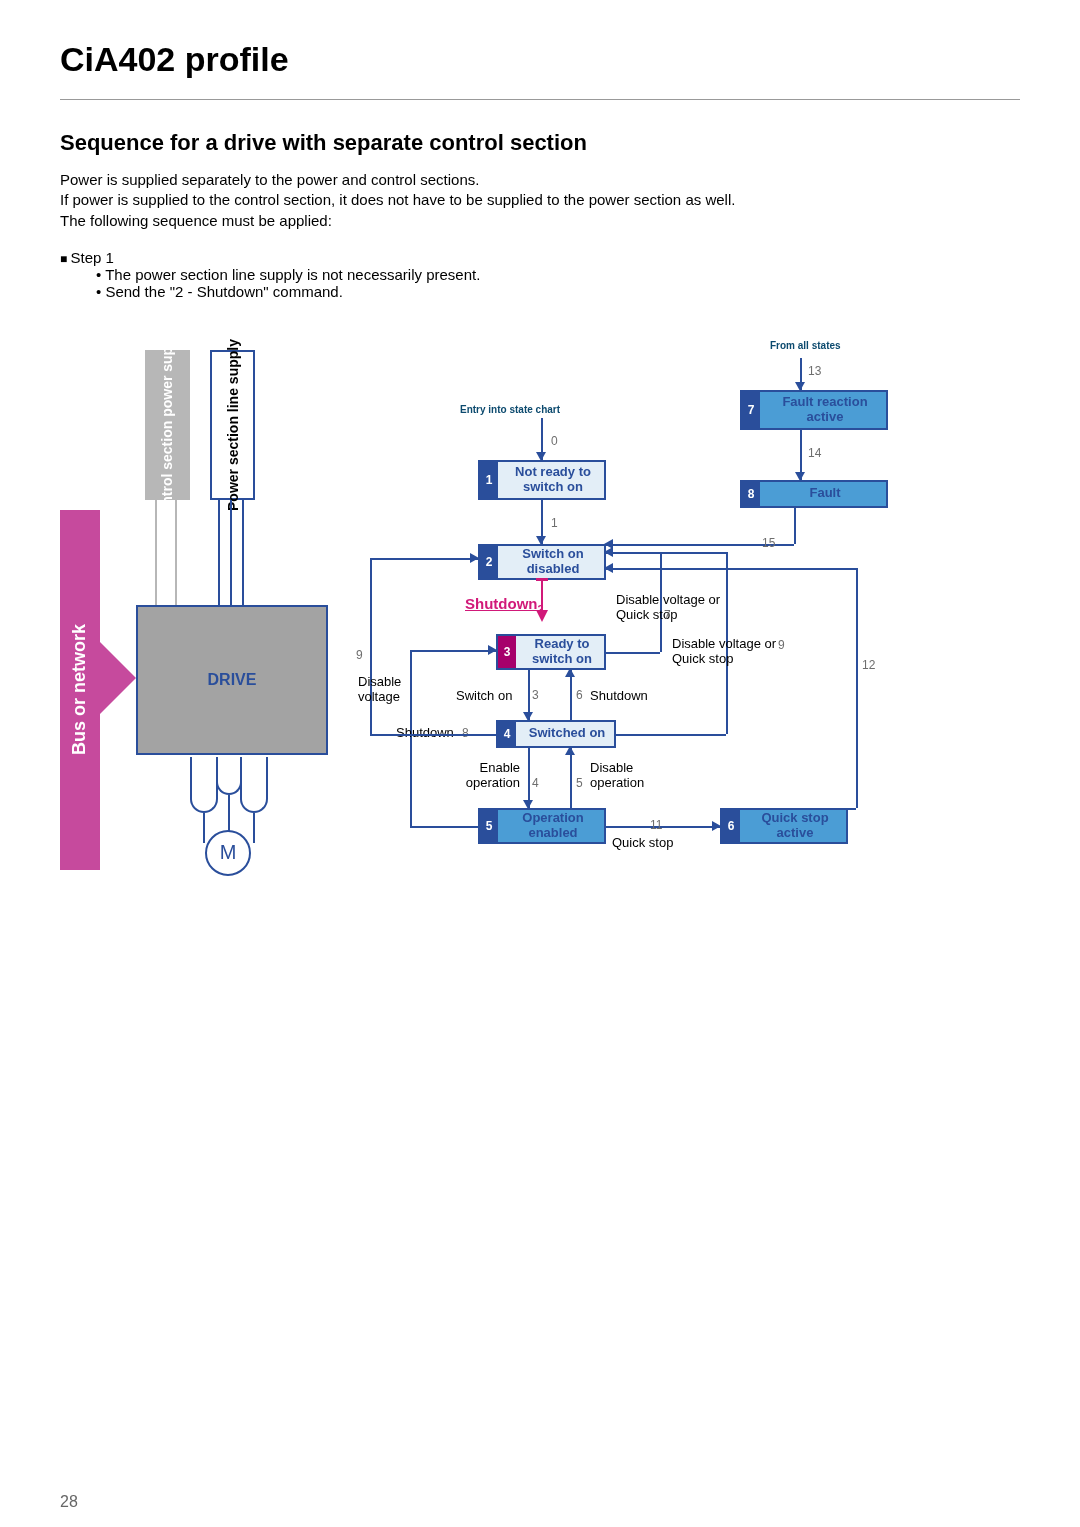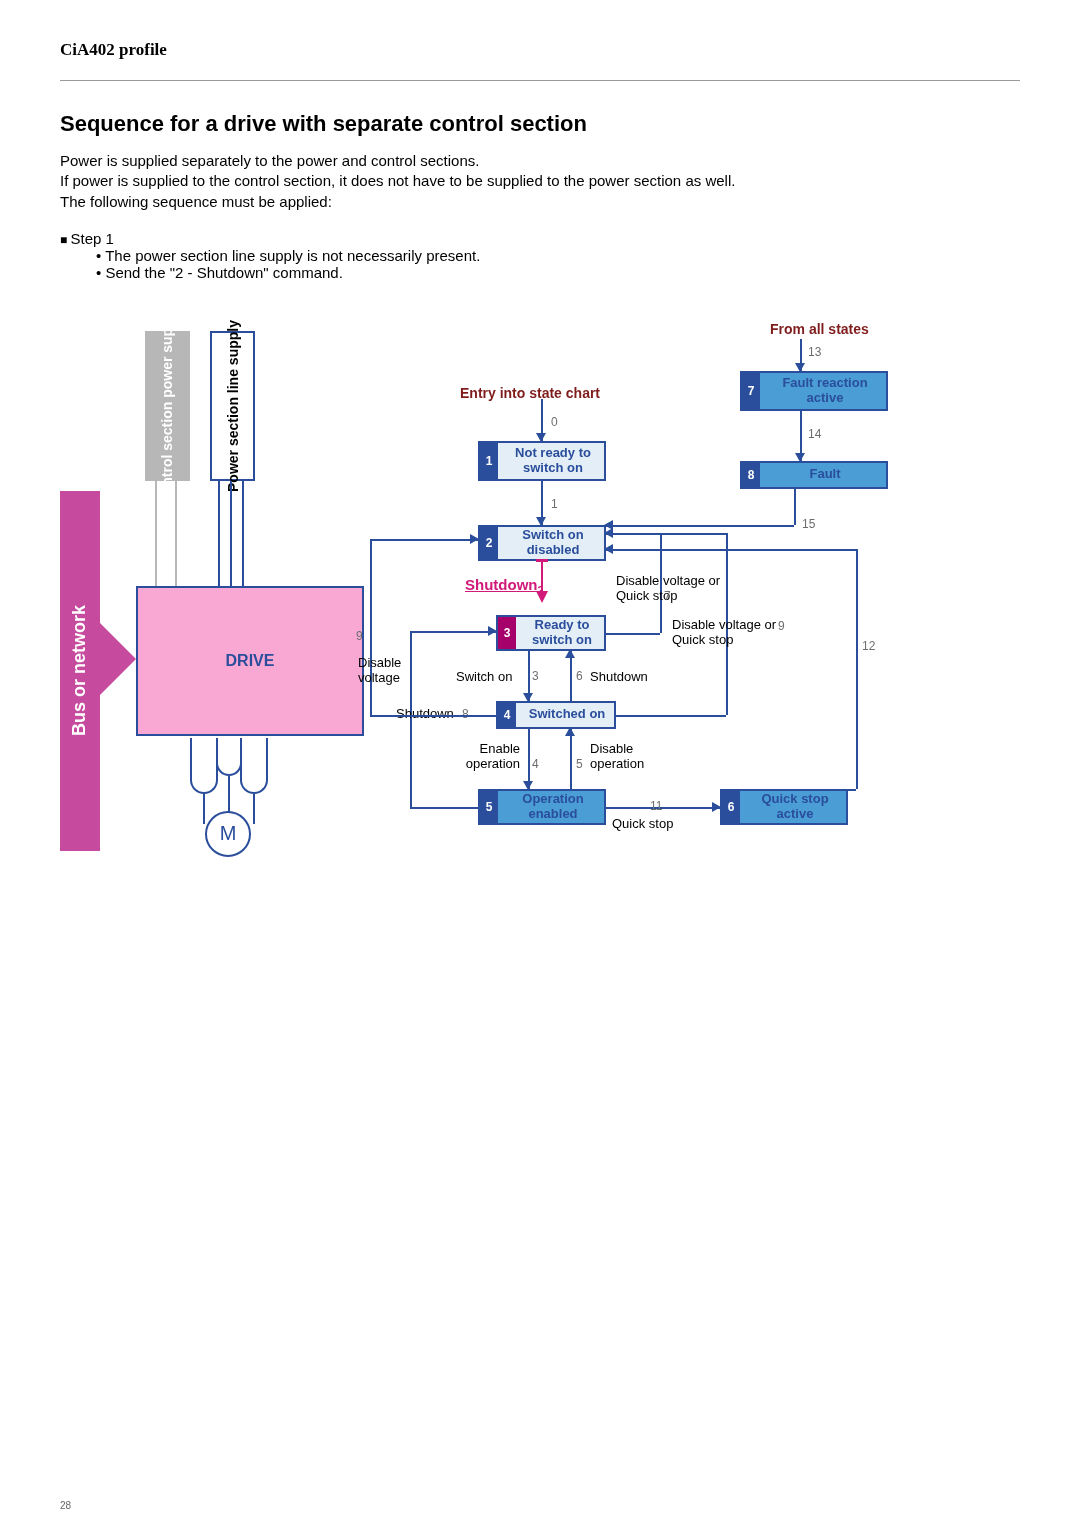--- a/index.html
+++ b/index.html
@@ -6,24 +6,23 @@
   body {
     font-family: Arial, Helvetica, sans-serif;
     width: 1080px;
     height: 1527px;
     background: #fff;
     position: relative;
     color: #000;
   }
   .page { padding: 30px 60px 30px 60px; }
   h1.profile {
-    font-size: 17px;
+    font-size: 34px;
     font-weight: bold;
     margin: 10px 0 20px 0;
-    font-family: Liberation Serif, serif;
   }
   hr.hr-top { border: none; border-top: 1px solid #999; margin-bottom: 30px; }
   h2.section {
     font-size: 22px;
     font-weight: bold;
     margin-bottom: 14px;
   }
   p.body { font-size: 15px; line-height: 1.35; }
   .step-block { margin-top: 18px; }
   .step-head { font-size: 15px; }
@@ -75,22 +74,22 @@
     font-weight: bold;
     font-size: 14px;
     text-align: center;
   }
   .supply-ctrl span { color: #fff; }
   .supply-power span { color: #000; }
 
   .drive-box {
     position: absolute;
     left: 76px; top: 265px;
-    width: 228px; height: 150px;
-    background: #f9a8d4;
+    width: 192px; height: 150px;
+    background: #a3a3a3;
     border: 2px solid #2A4E9B;
     color: #2A4E9B;
     font-weight: bold;
     display: flex; align-items: center; justify-content: center;
   }
   
   .supply-wire {
     position: absolute;
     width: 2px; background: #2A4E9B; top: 160px; height: 105px;
   }
@@ -150,21 +149,21 @@
 
   .s1 { left: 418px; top: 120px; width: 128px; height: 40px; }
   .s2 { left: 418px; top: 204px; width: 128px; height: 36px; }
   .s3 { left: 436px; top: 294px; width: 110px; height: 36px; }
   .s4 { left: 436px; top: 380px; width: 120px; height: 28px; }
   .s5 { left: 418px; top: 468px; width: 128px; height: 36px; }
   .s6 { left: 660px; top: 468px; width: 128px; height: 36px; }
   .s7 { left: 680px; top: 50px;  width: 148px; height: 40px; }
   .s8 { left: 680px; top: 140px; width: 148px; height: 28px; }
 
-  .lblblue { position: absolute; color: #7f1d1d; font-weight: bold; font-size: 14px; }
+  .lblblue { position: absolute; color: #0c4a6e; font-weight: bold; font-size: 10px; }
   .lblblack { position: absolute; color: #000; font-size: 13px; }
   .lblnum { position: absolute; color: #6E6E6E; font-size: 12px; }
   .lblpink { position: absolute; color: #D11979; font-size: 15px; font-weight: bold; text-decoration: underline; }
 
   
   .arrow-down, .arrow-up, .arrow-right, .arrow-left {
     position: absolute; width: 0; height:0;
   }
   .arrow-down { border-left:5px solid transparent; border-right:5px solid transparent; border-top:9px solid #2A4E9B; }
   .arrow-up   { border-left:5px solid transparent; border-right:5px solid transparent; border-bottom:9px solid #2A4E9B; }
@@ -180,21 +179,21 @@
   .pink-arrow-tip {
     position:absolute; left:476px; top:270px;
     width:0;height:0;border-left:6px solid transparent;border-right:6px solid transparent;border-top:12px solid #D11979;
   }
   .pink-arrow-cap {
     position:absolute; left:476px; top:238px; width:12px; height:3px; background:#D11979;
   }
 
   .page-num {
     position: absolute; left: 60px; bottom: 16px;
-    font-size: 10px; color: #666;
+    font-size: 16px; color: #666;
   }
 </style>
 </head>
 <body>
 
 <div class="page">
   <h1 class="profile">CiA402 profile</h1>
   <hr class="hr-top">
 
   <h2 class="section">Sequence for a drive with separate control section</h2>
@@ -355,18 +354,18 @@
     <div class="arrow-down" style="left:735px; top:42px;"></div>
     <div class="lblnum" style="left:748px; top:24px;">13</div>
 
     <div class="vline" style="left:740px; top:90px; height:50px;"></div>
     <div class="arrow-down" style="left:735px; top:132px;"></div>
     <div class="lblnum" style="left:748px; top:106px;">14</div>
 
     <div class="hline" style="left:546px; top:204px; width:188px;"></div>
     <div class="vline" style="left:734px; top:168px; height:36px;"></div>
     <div class="arrow-left" style="left:544px; top:199px;"></div>
-    <div class="lblnum" style="left:702px; top:196px;margin-left:40px;">15</div>
+    <div class="lblnum" style="left:702px; top:196px;">15</div>
 
   </div>
 </div>
 
 <div class="page-num">28</div>
 
 </body></html>

